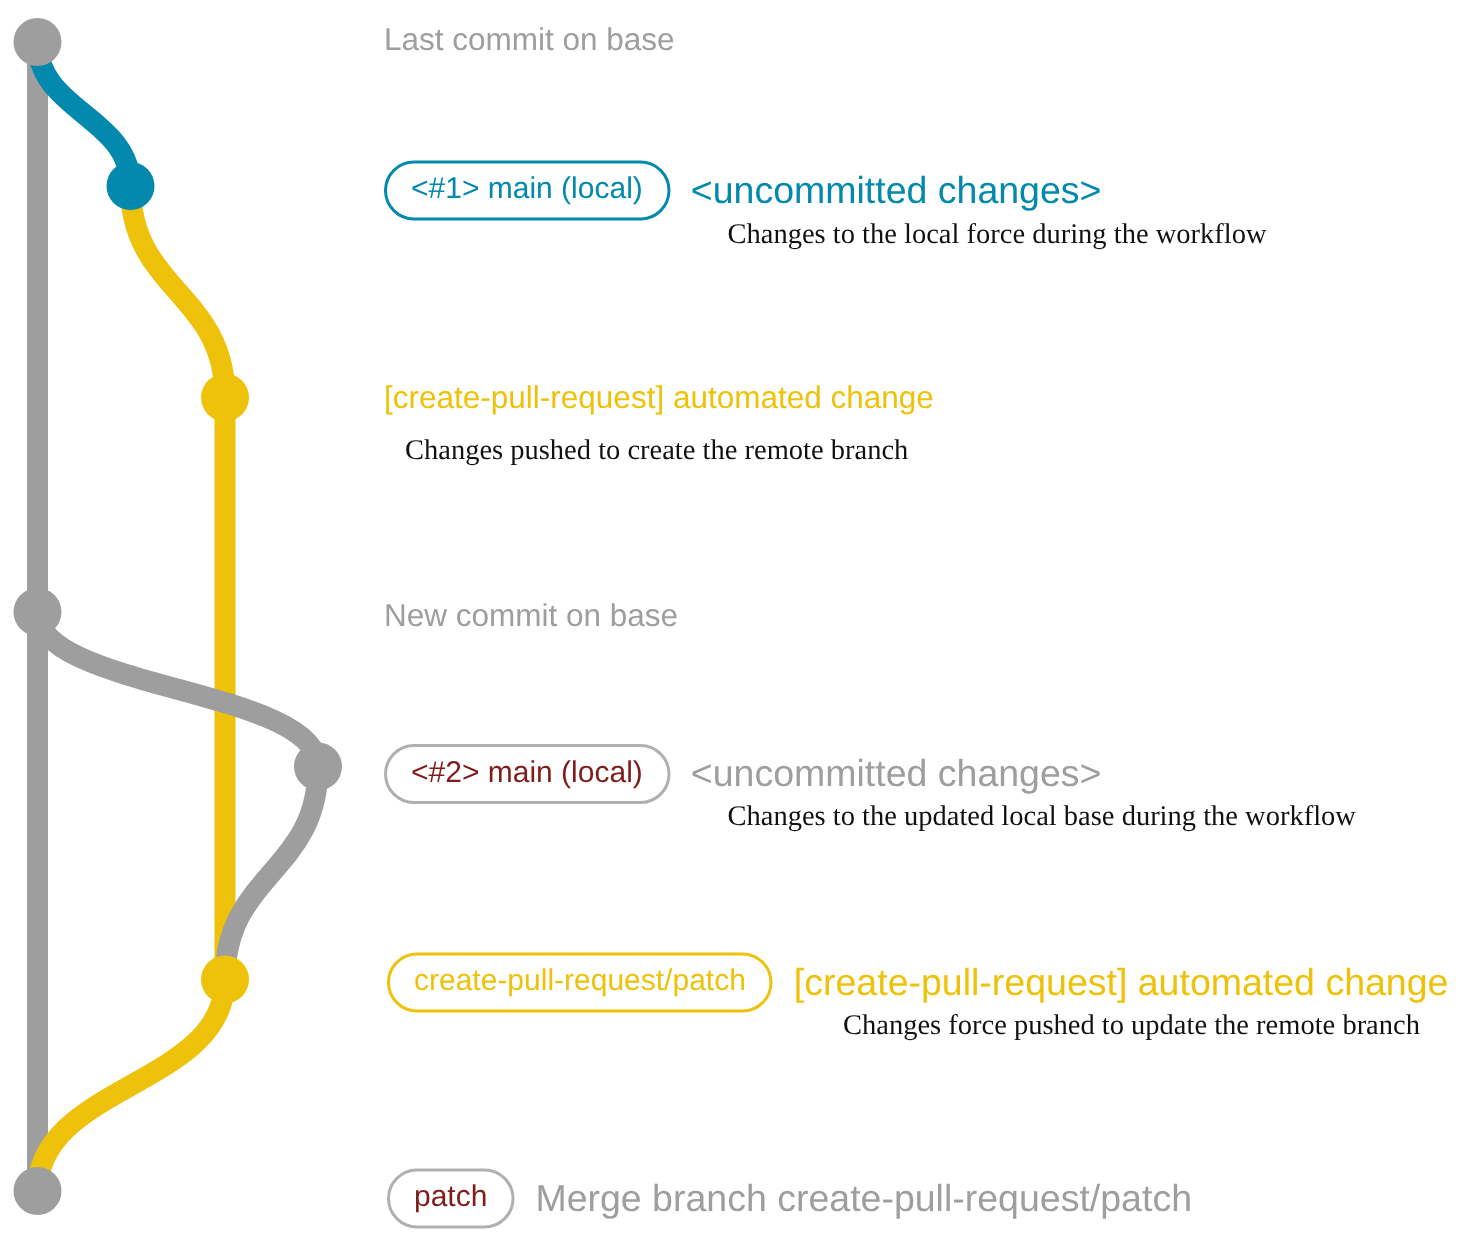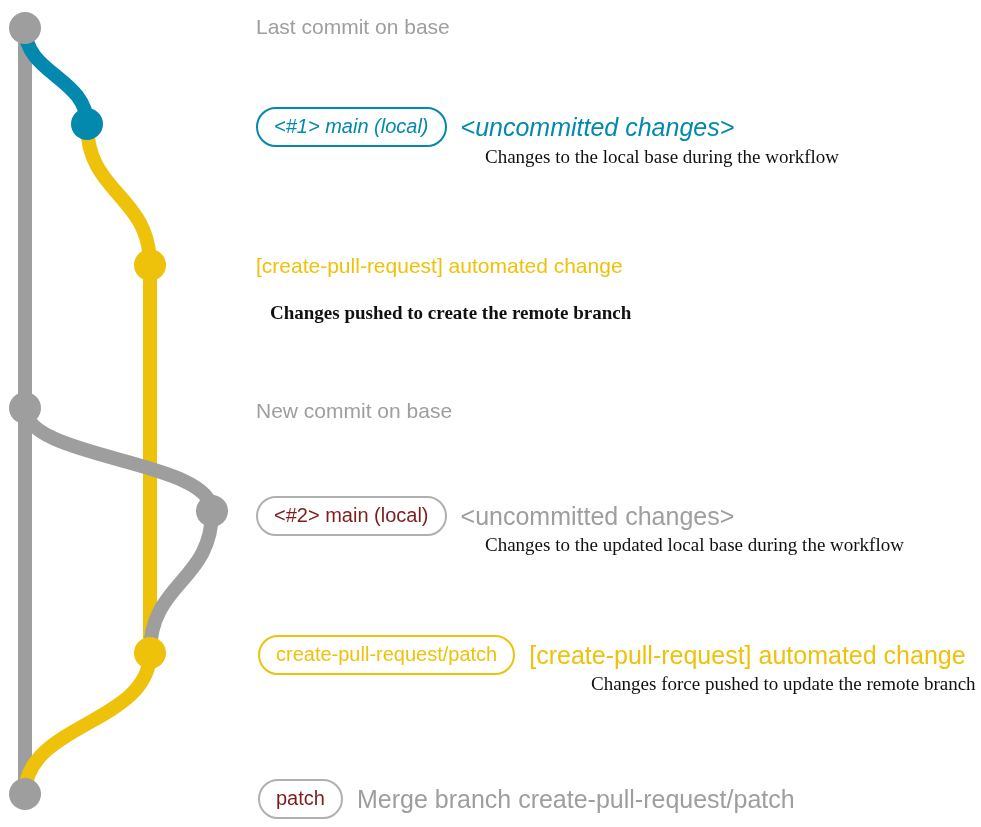--- a/index.html
+++ b/index.html
@@ -107,41 +107,41 @@
     <circle cx="87" cy="124" r="16" fill="#0289ad"></circle>
     <circle cx="150" cy="265" r="16" fill="#eec20b"></circle>
     <circle cx="25" cy="408" r="16" fill="#9e9e9e"></circle>
     <circle cx="212" cy="511" r="16" fill="#9e9e9e"></circle>
     <circle cx="150" cy="653" r="16" fill="#eec20b"></circle>
     <circle cx="25" cy="794" r="16" fill="#9e9e9e"></circle>
   </svg>
 
   <div class="row headline plain-gray" style="left:256px; top:14px;">Last commit on base</div>
 
-  <div class="pillrow" style="left:256px; top:107px;font-style:italic;">
+  <div class="pillrow" style="left:256px; top:107px;">
     <span class="pill blue">&lt;#1&gt; main (local)</span>
     <span class="pill-after blue">&lt;uncommitted changes&gt;</span>
   </div>
-  <div class="subtext" style="left:485px; top:146px;">Changes to the local base during the workflow</div>
+  <div class="subtext" style="left:485px; top:146px;">Changes to the local force during the workflow</div>
 
   <div class="row headline yellow" style="left:256px; top:253px;">[create-pull-request] automated change</div>
-  <div class="subtext" style="left:270px; top:302px;font-weight:bold;">Changes pushed to create the remote branch</div>
+  <div class="subtext" style="left:270px; top:290px;">Changes pushed to create the remote branch</div>
 
   <div class="row headline plain-gray" style="left:256px; top:398px;">New commit on base</div>
 
   <div class="pillrow" style="left:256px; top:496px;">
     <span class="pill gray">&lt;#2&gt; main (local)</span>
     <span class="pill-after gray">&lt;uncommitted changes&gt;</span>
   </div>
   <div class="subtext" style="left:485px; top:534px;">Changes to the updated local base during the workflow</div>
 
   <div class="pillrow" style="left:258px; top:635px;">
     <span class="pill yellow">create-pull-request/patch</span>
     <span class="pill-after yellow">[create-pull-request] automated change</span>
   </div>
-  <div class="subtext" style="left:591px; top:673px;font-family:Liberation Serif, serif;">Changes force pushed to update the remote branch</div>
+  <div class="subtext" style="left:562px; top:673px;font-family:Liberation Serif, serif;">Changes force pushed to update the remote branch</div>
 
   <div class="pillrow" style="left:258px; top:779px;">
     <span class="pill gray">patch</span>
     <span class="pill-after gray">Merge branch create-pull-request/patch</span>
   </div>
 
 </div>
 
 </body></html>

